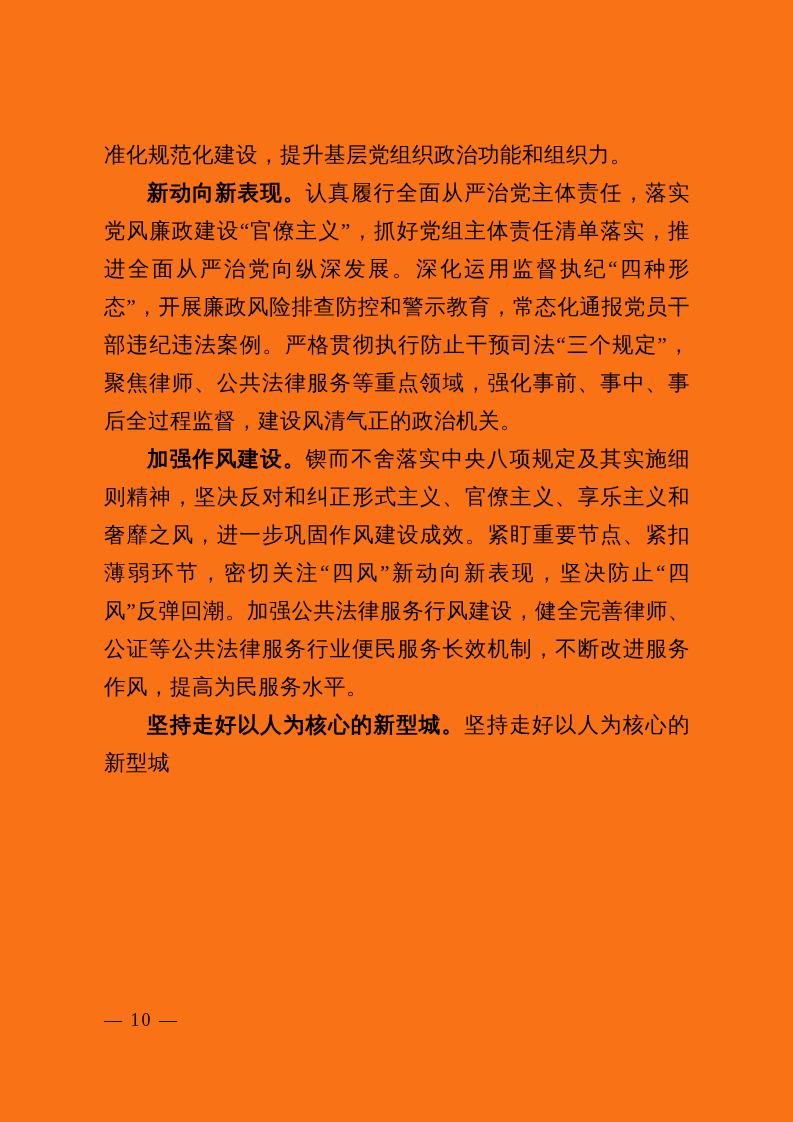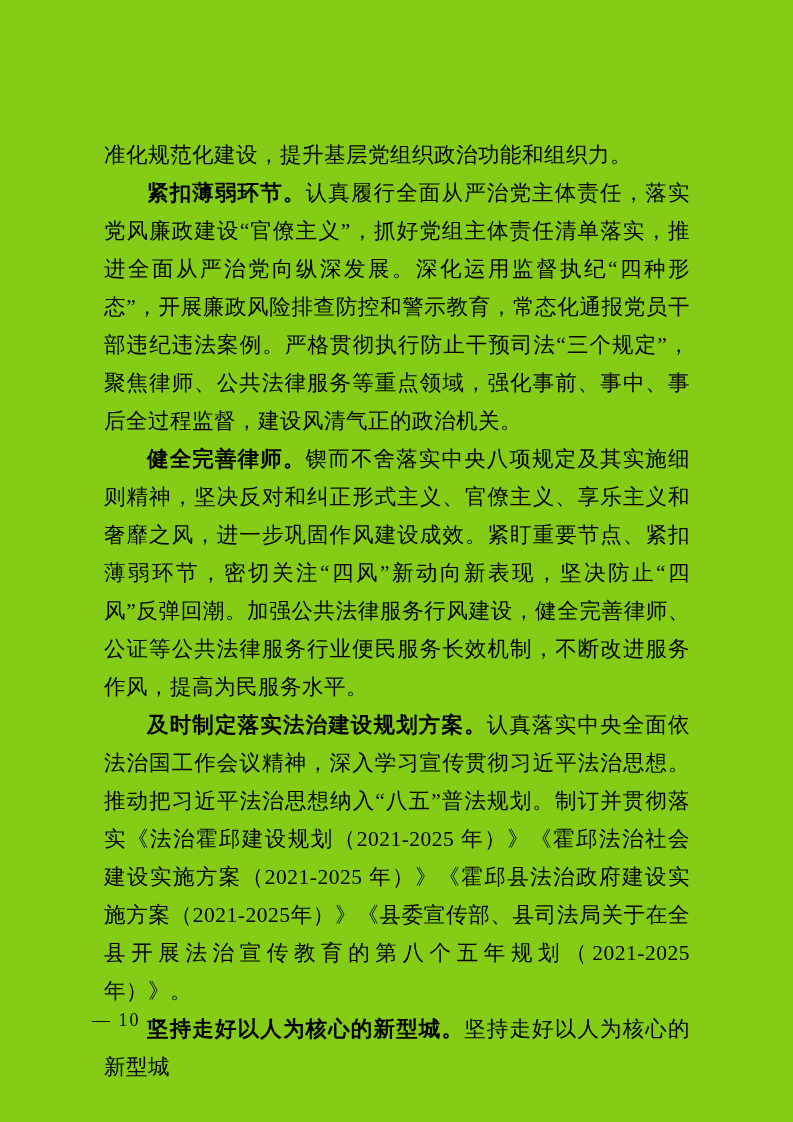--- a/index.html
+++ b/index.html
@@ -9,21 +9,21 @@
   body {
     width: 793px;
     height: 1122px;
     background: #e8e8e8;
     font-family: "Liberation Serif", "DejaVu Serif", serif;
   }
   .page {
     position: relative;
     width: 793px;
     height: 1122px;
-    background: #84cc16;
+    background: #f97316;
     color: #000000;
     overflow: hidden;
   }
   .content {
     position: absolute;
     left: 104px;
     top: 136px;
     width: 586px;
     font-size: 21.5px;
     line-height: 38px;
@@ -39,43 +39,42 @@
     text-indent: 0;
   }
   .para .lead {
     font-weight: bold;
   }
   .para.heading {
     font-weight: bold;
   }
   .footer {
     position: absolute;
-    left: 92px;
+    left: 104px;
     top: 1006px;
     font-size: 18px;
     line-height: 28px;
     letter-spacing: 2px;
     color: #000000;
   }
 </style>
 </head>
 <body>
 
 <div class="page">
 
   <div class="content">
 
     <p class="para no-indent"><span class="lead"></span><span>准化规范化建设，提升基层党组织政治功能和组织力。</span></p>
 
-    <p class="para"><span class="lead">紧扣薄弱环节。</span><span>认真履行全面从严治党主体责任，落实党风廉政建设“官僚主义”，抓好党组主体责任清单落实，推进全面从严治党向纵深发展。深化运用监督执纪“四种形态”，开展廉政风险排查防控和警示教育，常态化通报党员干部违纪违法案例。严格贯彻执行防止干预司法“三个规定”，聚焦律师、公共法律服务等重点领域，强化事前、事中、事后全过程监督，建设风清气正的政治机关。</span></p>
+    <p class="para"><span class="lead">新动向新表现。</span><span>认真履行全面从严治党主体责任，落实党风廉政建设“官僚主义”，抓好党组主体责任清单落实，推进全面从严治党向纵深发展。深化运用监督执纪“四种形态”，开展廉政风险排查防控和警示教育，常态化通报党员干部违纪违法案例。严格贯彻执行防止干预司法“三个规定”，聚焦律师、公共法律服务等重点领域，强化事前、事中、事后全过程监督，建设风清气正的政治机关。</span></p>
 
-    <p class="para"><span class="lead">健全完善律师。</span><span>锲而不舍落实中央八项规定及其实施细则精神，坚决反对和纠正形式主义、官僚主义、享乐主义和奢靡之风，进一步巩固作风建设成效。紧盯重要节点、紧扣薄弱环节，密切关注“四风”新动向新表现，坚决防止“四风”反弹回潮。加强公共法律服务行风建设，健全完善律师、公证等公共法律服务行业便民服务长效机制，不断改进服务作风，提高为民服务水平。</span></p>
+    <p class="para"><span class="lead">加强作风建设。</span><span>锲而不舍落实中央八项规定及其实施细则精神，坚决反对和纠正形式主义、官僚主义、享乐主义和奢靡之风，进一步巩固作风建设成效。紧盯重要节点、紧扣薄弱环节，密切关注“四风”新动向新表现，坚决防止“四风”反弹回潮。加强公共法律服务行风建设，健全完善律师、公证等公共法律服务行业便民服务长效机制，不断改进服务作风，提高为民服务水平。</span></p>
 
 
-    <p class="para"><span class="lead">及时制定落实法治建设规划方案。</span><span>认真落实中央全面依法治国工作会议精神，深入学习宣传贯彻习近平法治思想。推动把习近平法治思想纳入“八五”普法规划。制订并贯彻落实《法治霍邱建设规划（2021-2025 年）》《霍邱法治社会建设实施方案（2021-2025 年）》《霍邱县法治政府建设实施方案（2021-2025年）》《县委宣传部、县司法局关于在全县开展法治宣传教育的第八个五年规划（2021-2025 年）》。</span></p>
 
     <p class="para"><span class="lead">坚持走好以人为核心的新型城。</span><span>坚持走好以人为核心的新型城</span></p>
 
   </div>
 
   <div class="footer">— 10 —</div>
 
 </div>
 
 </body></html>

